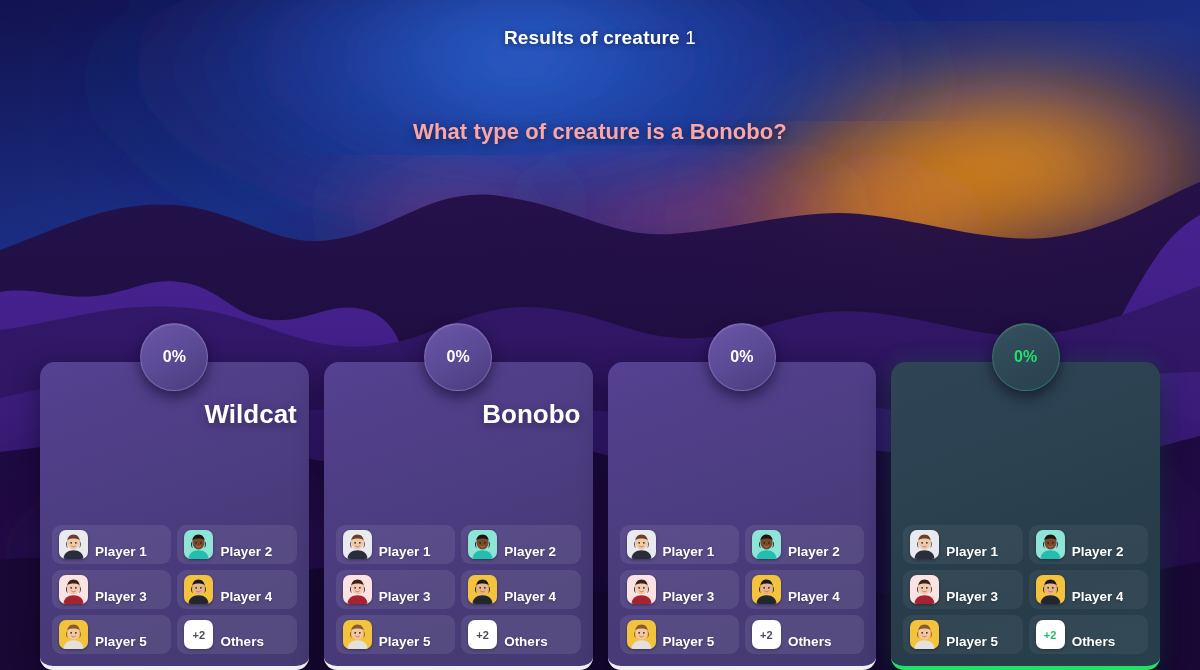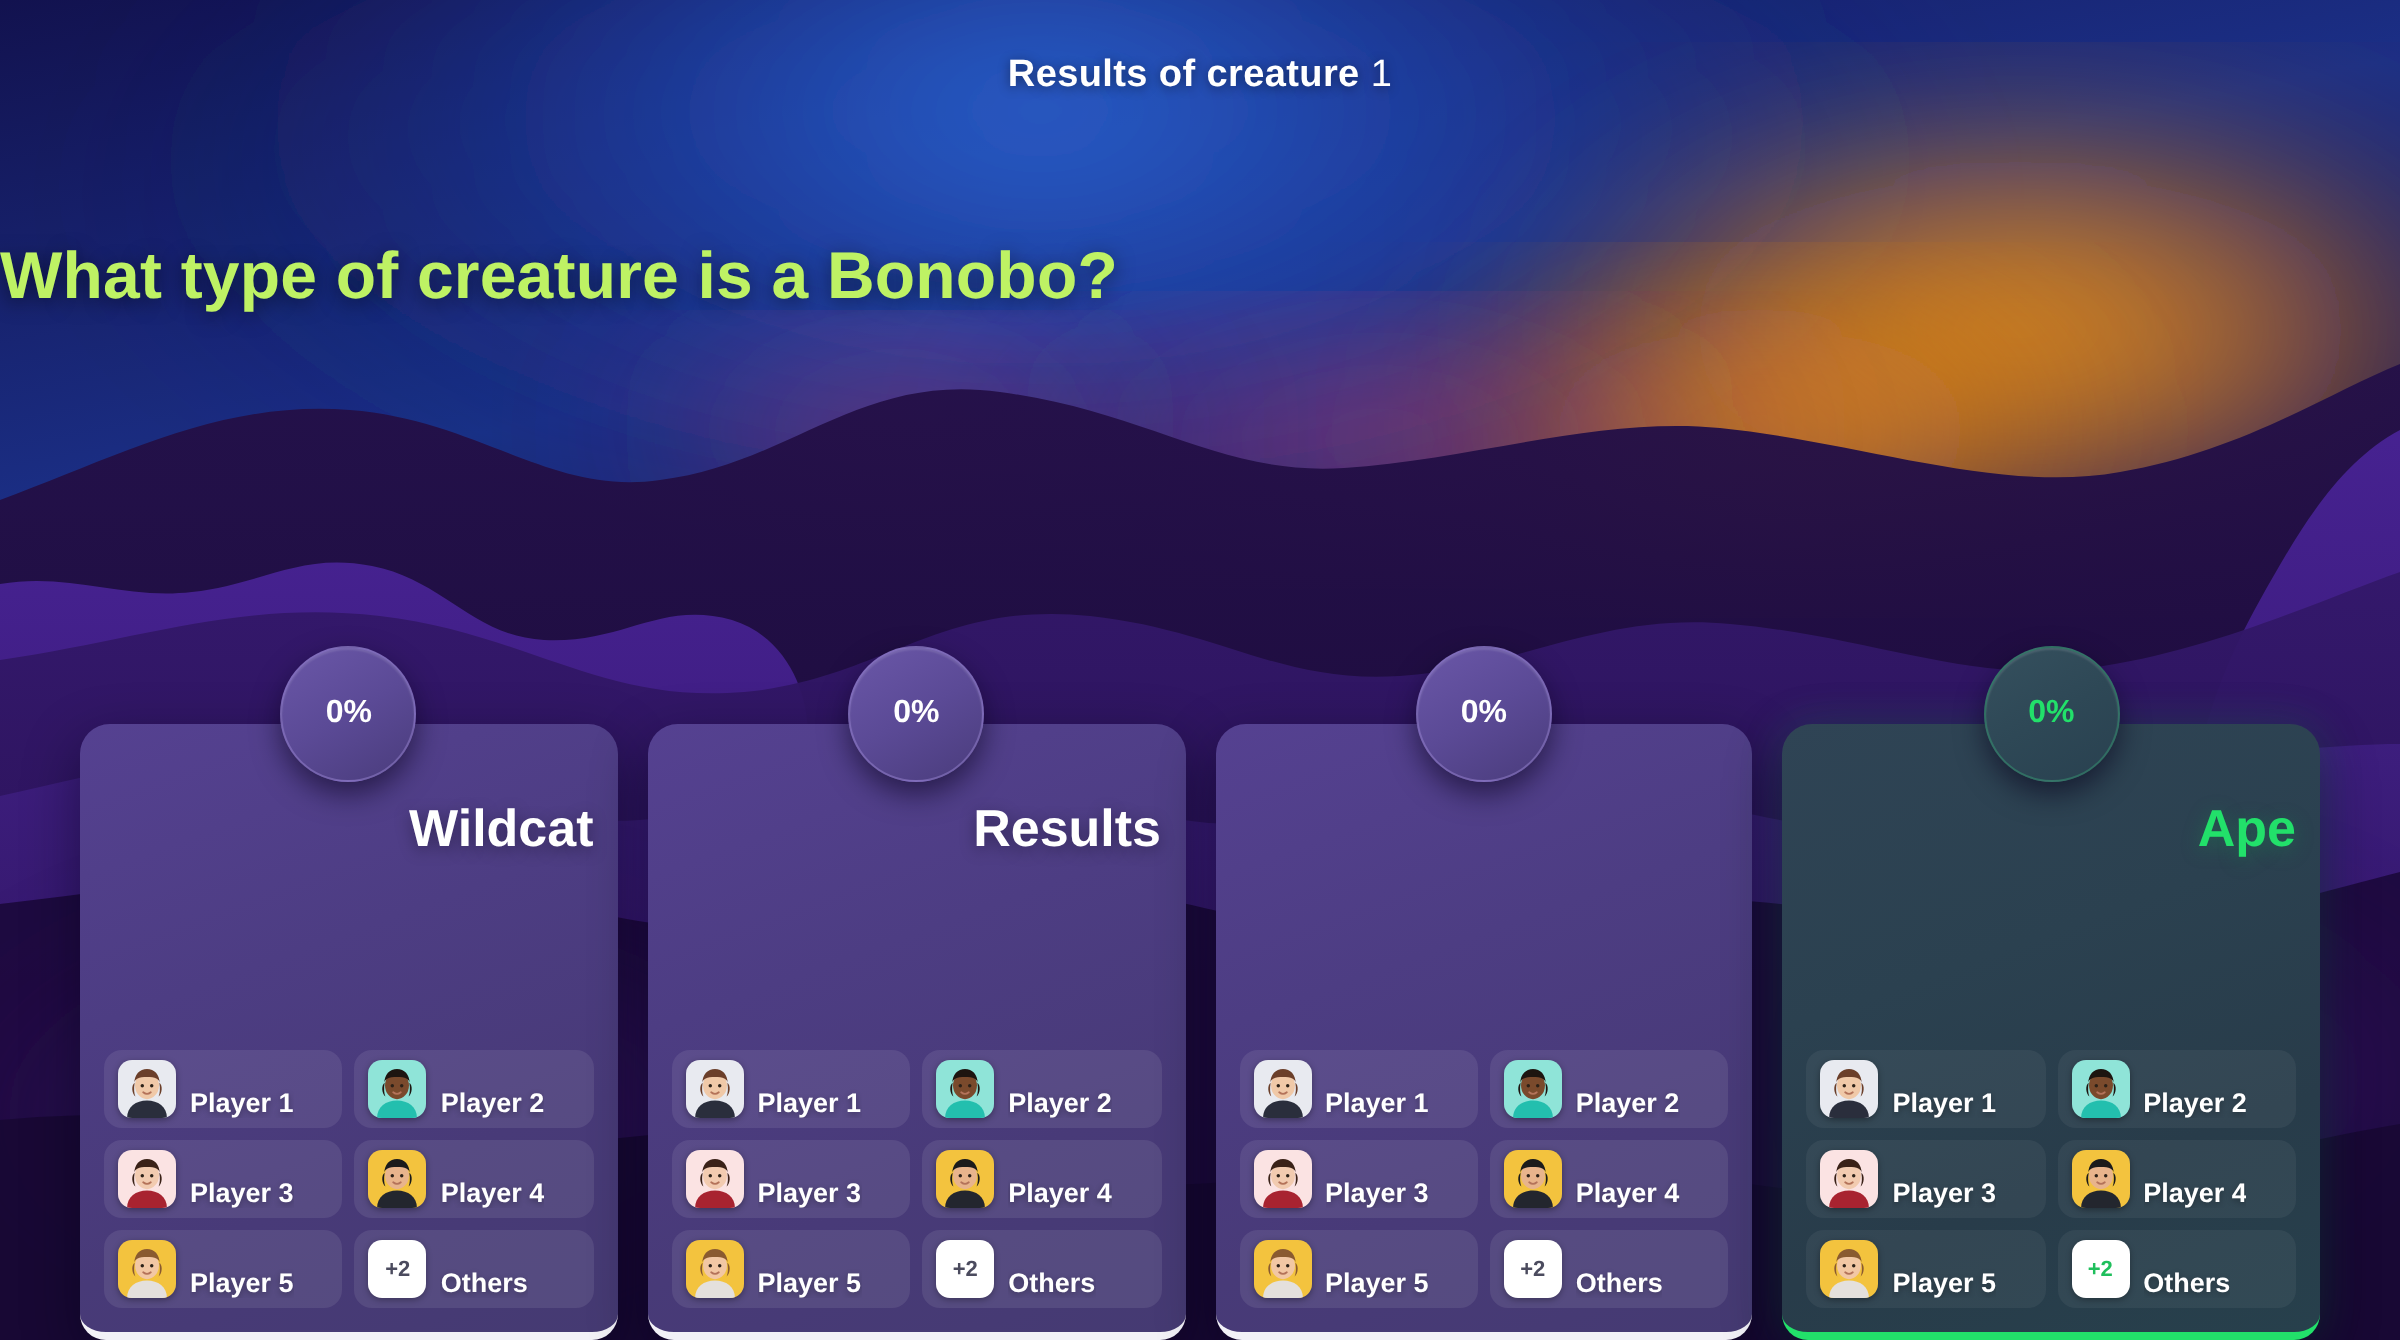--- a/index.html
+++ b/index.html
@@ -18,22 +18,22 @@
   .stage{ position:absolute; inset:0; }
   .hdr-sub{
     position:absolute; top:27px; left:0; width:1200px;
     text-align:center; color:#ffffff;
     font-size:19px; font-weight:bold; letter-spacing:.2px;
     text-shadow:0 1px 6px rgba(0,0,0,.45);
   }
   .hdr-sub .qnum{ font-weight:normal; }
   .hdr-q{
     position:absolute; top:119px; left:0; width:1200px;
-    text-align:left; color:#bef264;
-    font-size:33px; font-weight:bold; letter-spacing:.1px;
+    text-align:center; color:#fca5a5;
+    font-size:22px; font-weight:bold; letter-spacing:.1px;
     text-shadow:0 2px 10px rgba(0,0,0,.5);
   }
 
   
   .row{
     position:absolute; left:40px; top:362px;
     width:1120px; height:308px;
     display:flex; gap:15px;
   }
   .answer{
@@ -301,21 +301,21 @@
             <span class="pname">Player 5</span>
           </div>
           <div class="chip">
             <div class="plus">+2</div>
             <span class="pname">Others</span>
           </div>
         </div>
       </div>
       <div class="answer">
         <div class="badge">0%</div>
-        <div class="ans-title">Results</div>
+        <div class="ans-title">Bonobo</div>
         <div class="spacer"></div>
         <div class="players">
           <div class="chip">
             <div class="avatar">
               <svg viewBox="0 0 32 32">
                 <rect width="32" height="32" fill="#e8eaf0"></rect>
                 <path d="M5 32c0-6.2 4.9-9.6 11-9.6S27 25.8 27 32Z" fill="#2a2e3c"></path>
                 <ellipse cx="16" cy="14" rx="6.6" ry="7.6" fill="#f0c9a8"></ellipse>
                 <path d="M9 13c0-5 3-8 7-8s7 3 7 8c0-2.6-2.6-3.6-7-3.6S9 10.4 9 13Z" fill="#6b3f2a"></path>
                 <path d="M9.2 12.5c-.6 3.2-.3 6 .4 7.6-2-1.6-2.4-6.2-.4-7.6Z" fill="#6b3f2a"></path>
@@ -482,21 +482,20 @@
             <span class="pname">Player 5</span>
           </div>
           <div class="chip">
             <div class="plus">+2</div>
             <span class="pname">Others</span>
           </div>
         </div>
       </div>
       <div class="answer correct">
         <div class="badge">0%</div>
-        <div class="ans-title">Ape</div>
         <div class="spacer"></div>
         <div class="players">
           <div class="chip">
             <div class="avatar">
               <svg viewBox="0 0 32 32">
                 <rect width="32" height="32" fill="#e8eaf0"></rect>
                 <path d="M5 32c0-6.2 4.9-9.6 11-9.6S27 25.8 27 32Z" fill="#2a2e3c"></path>
                 <ellipse cx="16" cy="14" rx="6.6" ry="7.6" fill="#f0c9a8"></ellipse>
                 <path d="M9 13c0-5 3-8 7-8s7 3 7 8c0-2.6-2.6-3.6-7-3.6S9 10.4 9 13Z" fill="#6b3f2a"></path>
                 <path d="M9.2 12.5c-.6 3.2-.3 6 .4 7.6-2-1.6-2.4-6.2-.4-7.6Z" fill="#6b3f2a"></path>

